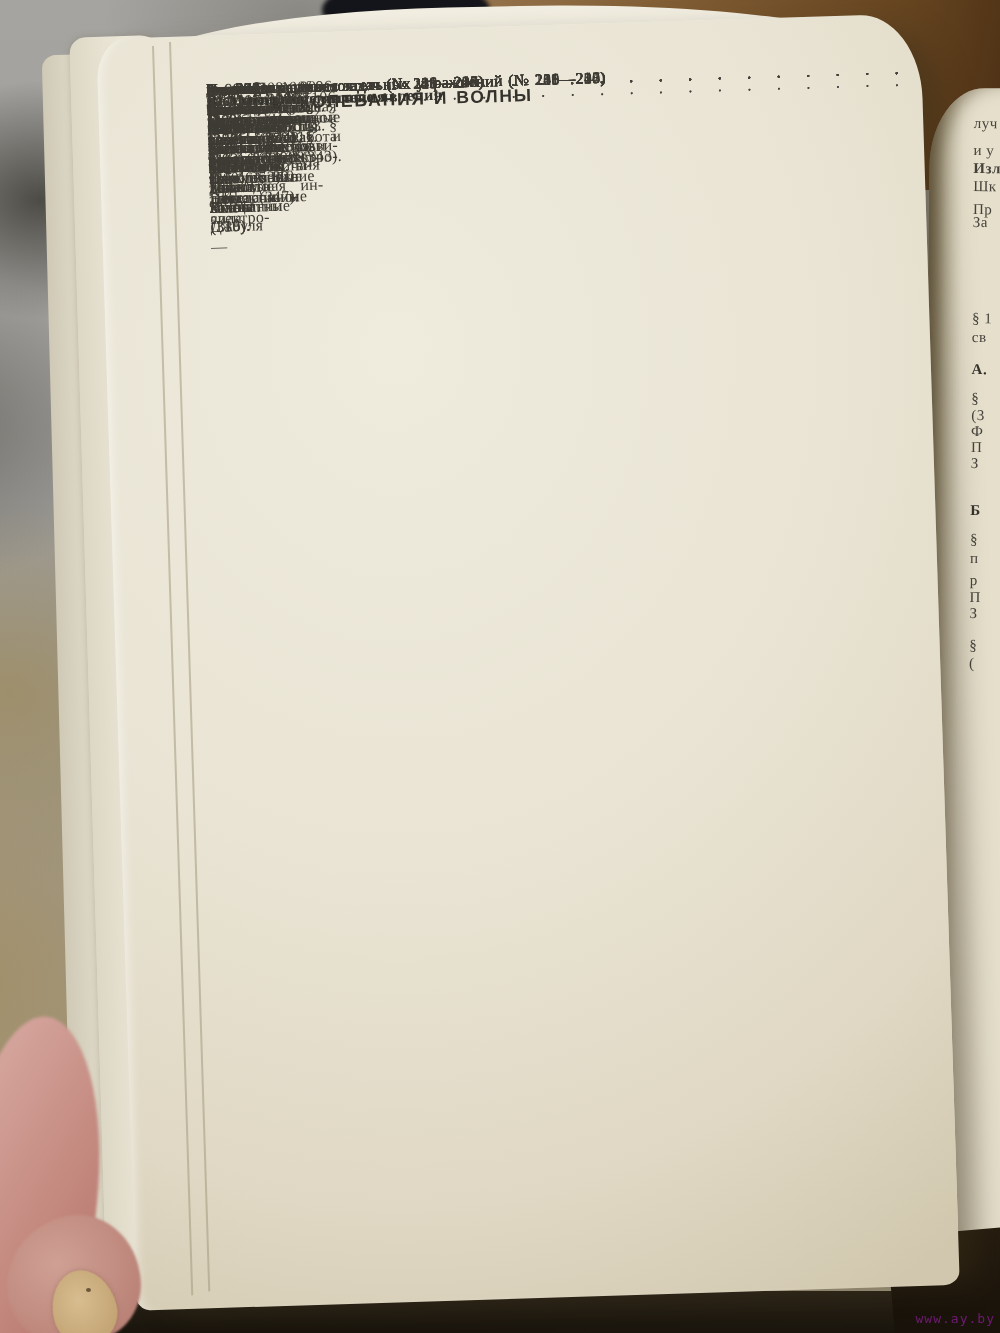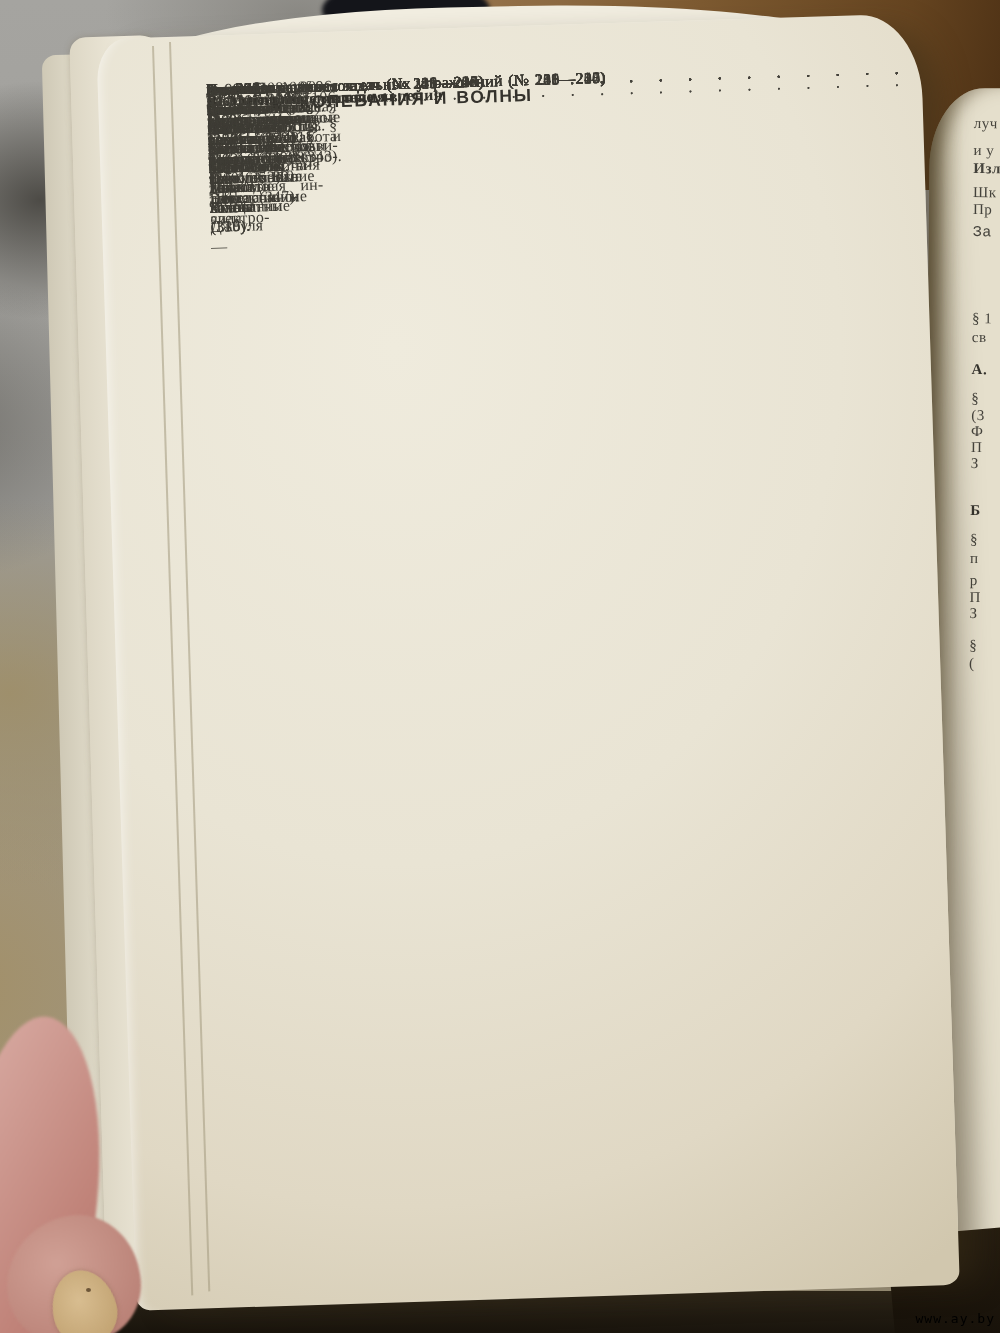--- a/index.html
+++ b/index.html
@@ -85,43 +85,43 @@
     background:radial-gradient(90% 90% at 40% 35%, #d0a095, #b87f74 85%);
     border-radius:55% 45% 42% 48%/55% 52% 45% 45%;transform:rotate(-10deg);filter:blur(1px);}
   .finger-nail{left:52px;top:1270px;width:64px;height:74px;
     background:radial-gradient(80% 80% at 45% 40%, #d8bd90, #c1a271 85%);
     border-radius:50% 50% 46% 46%/58% 58% 42% 42%;transform:rotate(-14deg);
     box-shadow:0 0 5px rgba(118,88,58,.4);filter:blur(.5px);}
   .nail-speck{left:86px;top:1288px;width:5px;height:4px;background:#6d5638;
     border-radius:50%;}
 
   .watermark{right:5px;bottom:7px;font:13px "DejaVu Sans Mono", monospace;
-    color:#000000;letter-spacing:1px;}
+    color:#701a75;letter-spacing:1px;}
 </style>
 </head>
 <body>
 
 <div id="stage">
   <div class="carpet"></div>
   <div class="carpet-topright"></div>
   <div class="dark-object"></div>
   <div class="band-bottom"></div>
 
   <div class="page-behind-top"></div>
   <div class="sheet-b"></div>
   <div class="sheet-a"></div>
 
   <div class="right-page">
     <div style="position:relative">
         <div class="frag" style="top: 28px;">луч</div>
         <div class="frag" style="top: 55px;">и у</div>
         <div class="frag" style="top: 73px; font-weight: bold;">Изл</div>
-        <div class="frag" style="top: 97px;">Шк</div>
+        <div class="frag" style="top: 91px;">Шк</div>
         <div class="frag" style="top: 114px;">Пр</div>
-        <div class="frag" style="top: 137px; font-family: Liberation Mono, monospace;">За</div>
+        <div class="frag" style="top: 127px;">За</div>
         <div class="frag" style="top: 223px;">§ 1</div>
         <div class="frag" style="top: 242px;">св</div>
         <div class="frag b" style="top: 274px;">А.</div>
         <div class="frag" style="top: 303px;">§</div>
         <div class="frag" style="top: 320px;">(3</div>
         <div class="frag" style="top: 336px;">Ф</div>
         <div class="frag" style="top: 352px;">П</div>
         <div class="frag" style="top: 368px;">З</div>
         <div class="frag b" style="top: 415px;">Б</div>
         <div class="frag" style="top: 444px;">§</div>

